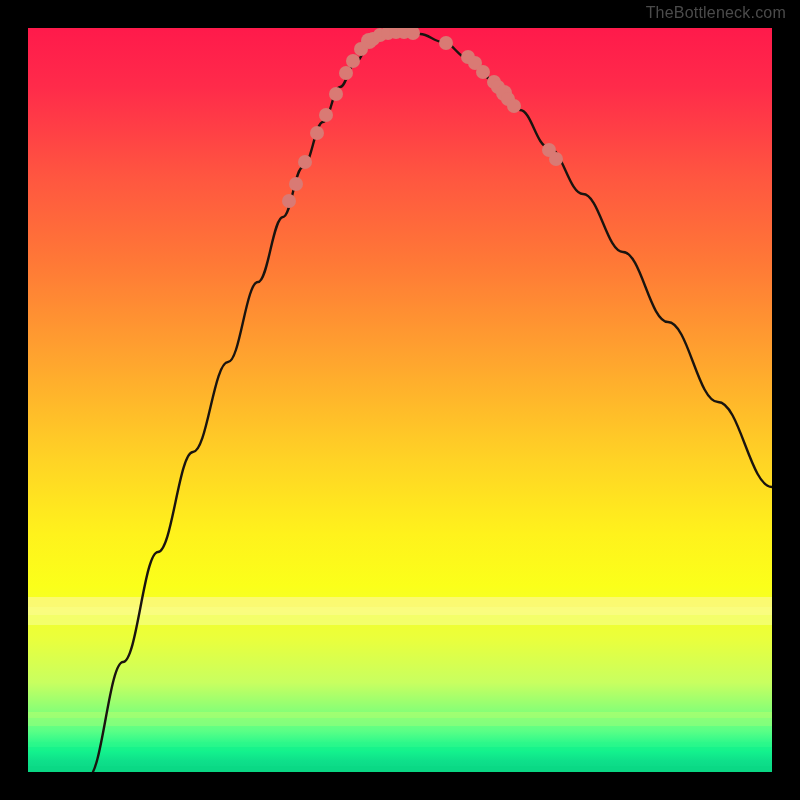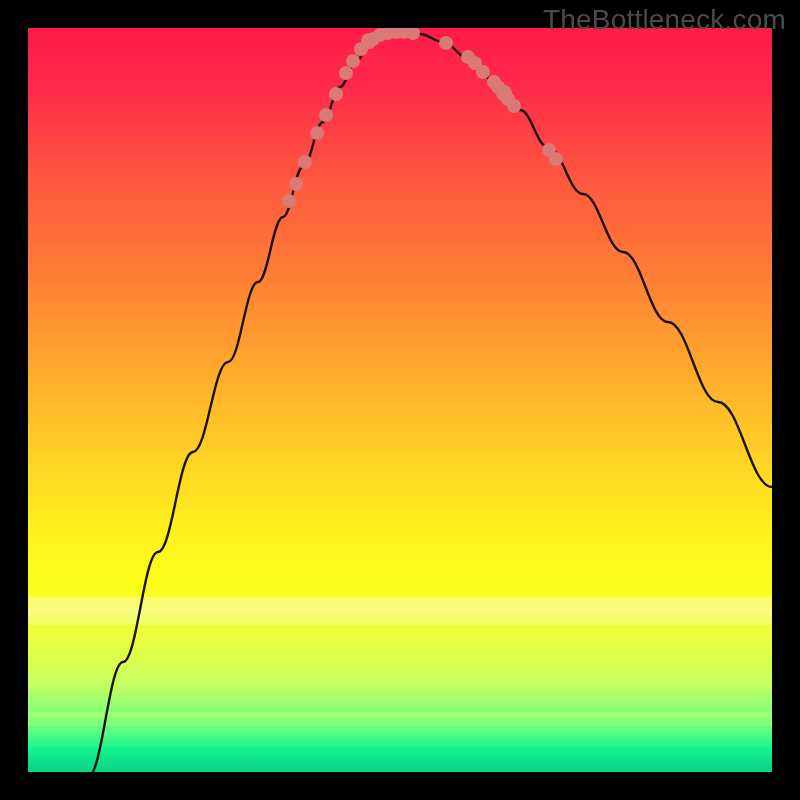--- a/index.html
+++ b/index.html
@@ -59,21 +59,21 @@
   .stripe {
     position: absolute;
     left: 0;
     right: 0;
   }
   .watermark {
     position: absolute;
     top: 4px;
     right: 14px;
     color: #4b4b4b;
-    font-size: 28px;
+    font-size: 16px;
     letter-spacing: 0.2px;
     font-weight: 400;
     user-select: none;
   }
   svg.curve {
     position: absolute;
     inset: 0;
     width: 744px;
     height: 744px;
     overflow: visible;

